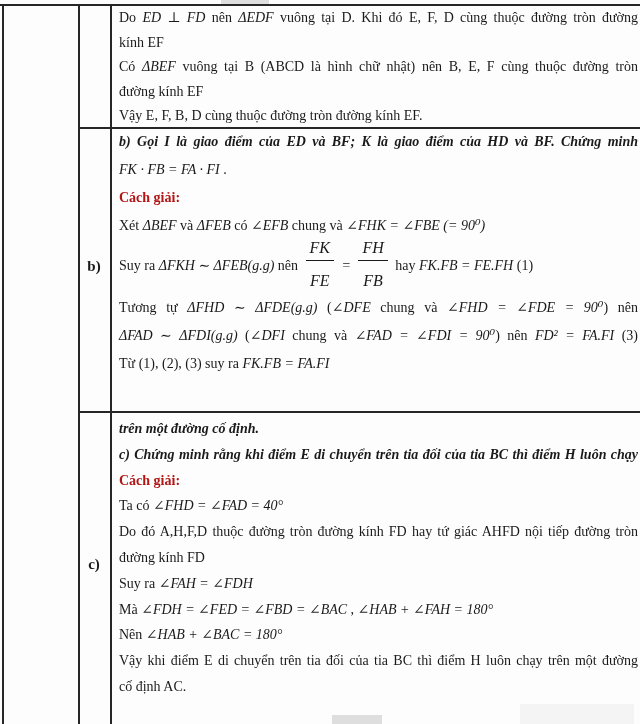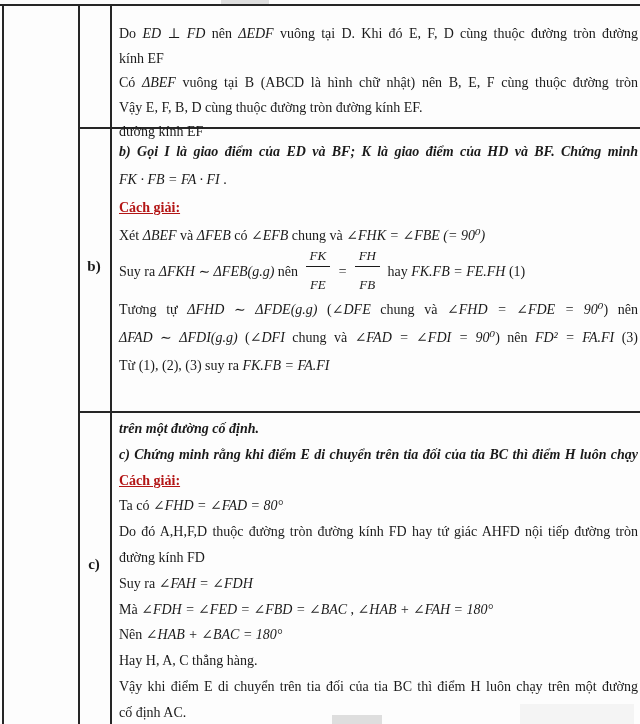--- a/index.html
+++ b/index.html
@@ -34,34 +34,34 @@
   .smudge-br { left: 520px; top: 704px; width: 114px; height: 20px; background: #efefef; opacity: 0.6; }
   
   .label {
     position: absolute; left: 78px; width: 32px;
     text-align: center; font-weight: bold; font-size: 15px;
   }
   .label-b { top: 258px; }
   .label-c { top: 556px; }
   
   .content { position: absolute; left: 119px; width: 519px; }
-  .row-a { top: 22px; }
-  .row-b { top: 138px; }
+  .row-a { top: 6px; }
+  .row-b { top: 128px; }
   .row-c { top: 416px; }
   .line { font-size: 14px; white-space: normal; }
   .row-a .line { line-height: 24.6px; }
   .row-b .line { line-height: 28px; }
   .row-c .line { line-height: 25.8px; }
   .just { text-align: justify; text-align-last: justify; }
   .seg-i { font-style: italic; }
   .seg-bi { font-style: italic; font-weight: bold; }
-  .seg-rb { font-weight: bold; color: var(--red); text-decoration: underline; }
+  .seg-rb { font-weight: bold; color: var(--red); }
   .frac {
     display: inline-block; vertical-align: middle; text-align: center;
-    font-style: italic; font-size: 13px; line-height: 1.3;
+    font-style: italic; font-size: 16px; line-height: 1.3;
     margin: 0 4px; position: relative; top: -2px;
   }
   .frac .num { display: block; padding: 0 4px 1px; border-bottom: 1.5px solid var(--ink); }
   .frac .den { display: block; padding-top: 10px; }
 </style>
 </head>
 <body>
 
 <div class="page">
   <div class="smudge smudge-top"></div>
@@ -75,40 +75,39 @@
   <div class="h h-d1"></div>
   <div class="h h-d2"></div>
 
   <div class="label label-b">b)</div>
   <div class="label label-c">c)</div>
 
   <div class="content row-a">
       <div class="line just"><span class="seg-n">Do </span><span class="seg-i">ED ⊥ FD</span><span class="seg-n"> nên </span><span class="seg-i">ΔEDF</span><span class="seg-n"> vuông tại D. Khi đó E, F, D cùng thuộc đường tròn đường</span></div>
       <div class="line"><span class="seg-n">kính EF</span></div>
       <div class="line just"><span class="seg-n">Có </span><span class="seg-i">ΔBEF</span><span class="seg-n"> vuông tại B (ABCD là hình chữ nhật) nên B, E, F cùng thuộc đường tròn</span></div>
+      <div class="line"><span class="seg-n">đường kính EF</span></div>
       <div class="line"><span class="seg-n">Vậy E, F, B, D cùng thuộc đường tròn đường kính EF.</span></div>
-      <div class="line"><span class="seg-n">đường kính EF</span></div>
     </div>
   <div class="content row-b">
       <div class="line just"><span class="seg-bi">b) Gọi I là giao điểm của ED và BF; K là giao điểm của HD và BF. Chứng minh</span></div>
       <div class="line"><span class="seg-i">FK · FB = FA · FI</span><span class="seg-n"> .</span></div>
       <div class="line"><span class="seg-rb">Cách giải:</span></div>
       <div class="line"><span class="seg-n">Xét </span><span class="seg-i">ΔBEF</span><span class="seg-n"> và </span><span class="seg-i">ΔFEB</span><span class="seg-n"> có </span><span class="seg-i">∠EFB</span><span class="seg-n"> chung và </span><span class="seg-i">∠FHK = ∠FBE (= 90⁰)</span></div>
       <div class="line"><span class="seg-n">Suy ra </span><span class="seg-i">ΔFKH ∼ ΔFEB(g.g)</span><span class="seg-n"> nên </span><span class="frac"><span class="num">FK</span><span class="den">FE</span></span><span class="seg-i"> = </span><span class="frac"><span class="num">FH</span><span class="den">FB</span></span><span class="seg-n"> hay </span><span class="seg-i">FK.FB = FE.FH</span><span class="seg-n">  (1)</span></div>
       <div class="line just"><span class="seg-n">Tương tự </span><span class="seg-i">ΔFHD ∼ ΔFDE(g.g)</span><span class="seg-n"> (</span><span class="seg-i">∠DFE</span><span class="seg-n"> chung và </span><span class="seg-i">∠FHD = ∠FDE = 90⁰</span><span class="seg-n">) nên</span></div>
       <div class="line just"><span class="seg-i">ΔFAD ∼ ΔFDI(g.g)</span><span class="seg-n"> (</span><span class="seg-i">∠DFI</span><span class="seg-n"> chung và </span><span class="seg-i">∠FAD = ∠FDI = 90⁰</span><span class="seg-n">) nên </span><span class="seg-i">FD² = FA.FI</span><span class="seg-n"> (3)</span></div>
       <div class="line"><span class="seg-n">Từ (1), (2), (3) suy ra </span><span class="seg-i">FK.FB = FA.FI</span></div>
     </div>
   <div class="content row-c">
       <div class="line"><span class="seg-bi">trên một đường cố định.</span></div>
       <div class="line just"><span class="seg-bi">c) Chứng minh rằng khi điểm E di chuyển trên tia đối của tia BC thì điểm H luôn chạy</span></div>
       <div class="line"><span class="seg-rb">Cách giải:</span></div>
-      <div class="line"><span class="seg-n">Ta có </span><span class="seg-i">∠FHD = ∠FAD = 80°</span></div>
+      <div class="line"><span class="seg-n">Ta có </span><span class="seg-i">∠FHD = ∠FAD = 40°</span></div>
       <div class="line just"><span class="seg-n">Do đó A,H,F,D thuộc đường tròn đường kính FD hay tứ giác AHFD nội tiếp đường tròn</span></div>
       <div class="line"><span class="seg-n">đường kính FD</span></div>
       <div class="line"><span class="seg-n">Suy ra </span><span class="seg-i">∠FAH = ∠FDH</span></div>
       <div class="line"><span class="seg-n">Mà </span><span class="seg-i">∠FDH = ∠FED = ∠FBD = ∠BAC</span><span class="seg-n"> , </span><span class="seg-i">∠HAB + ∠FAH = 180°</span></div>
       <div class="line"><span class="seg-n">Nên </span><span class="seg-i">∠HAB + ∠BAC = 180°</span></div>
-      <div class="line"><span class="seg-n">Hay H, A, C thẳng hàng.</span></div>
       <div class="line just"><span class="seg-n">Vậy khi điểm E di chuyển trên tia đối của tia BC thì điểm H luôn chạy trên một đường</span></div>
       <div class="line"><span class="seg-n">cố định AC.</span></div>
     </div>
 </div>
 
 </body></html>

